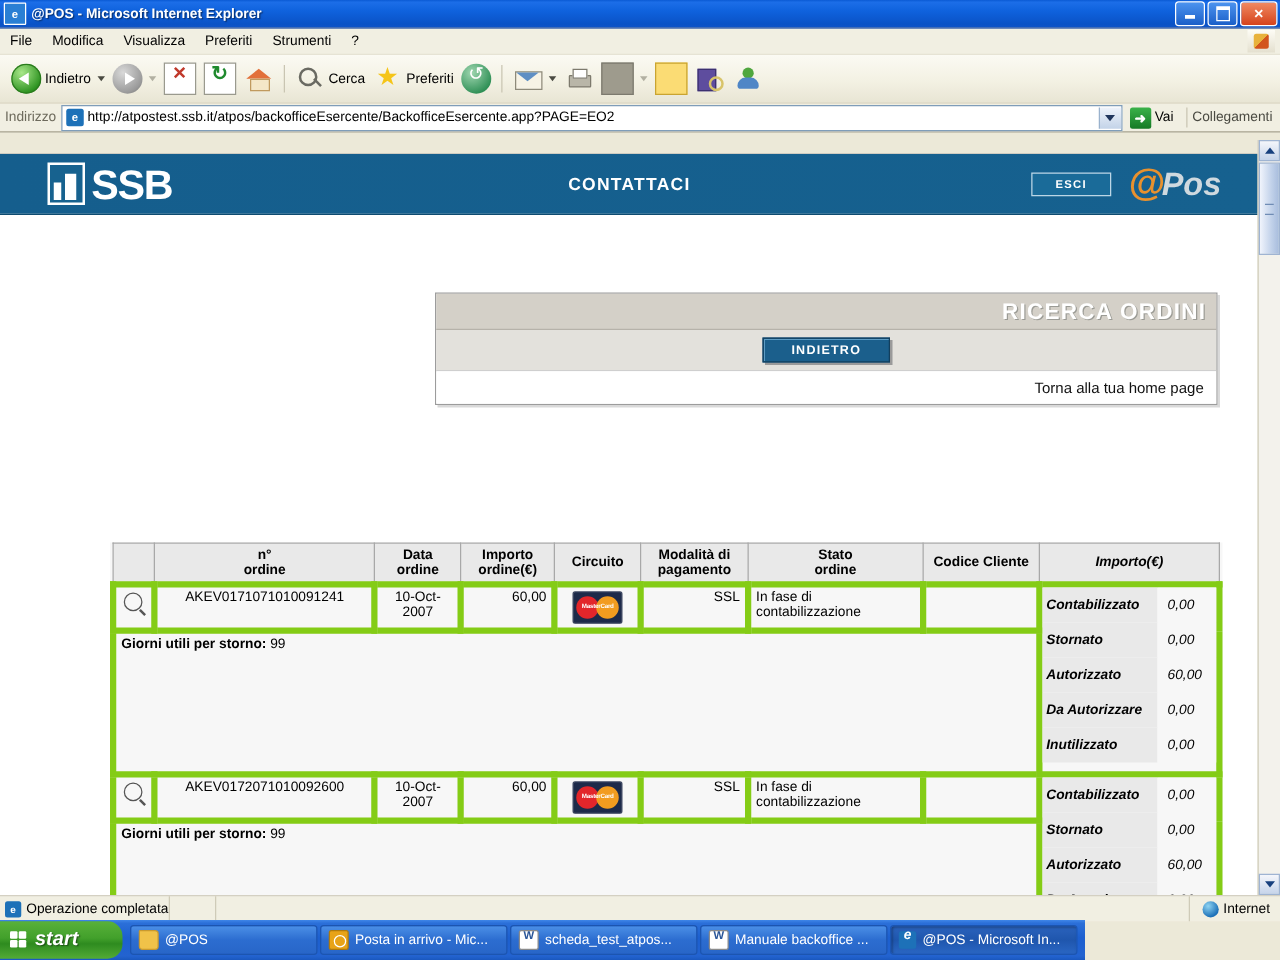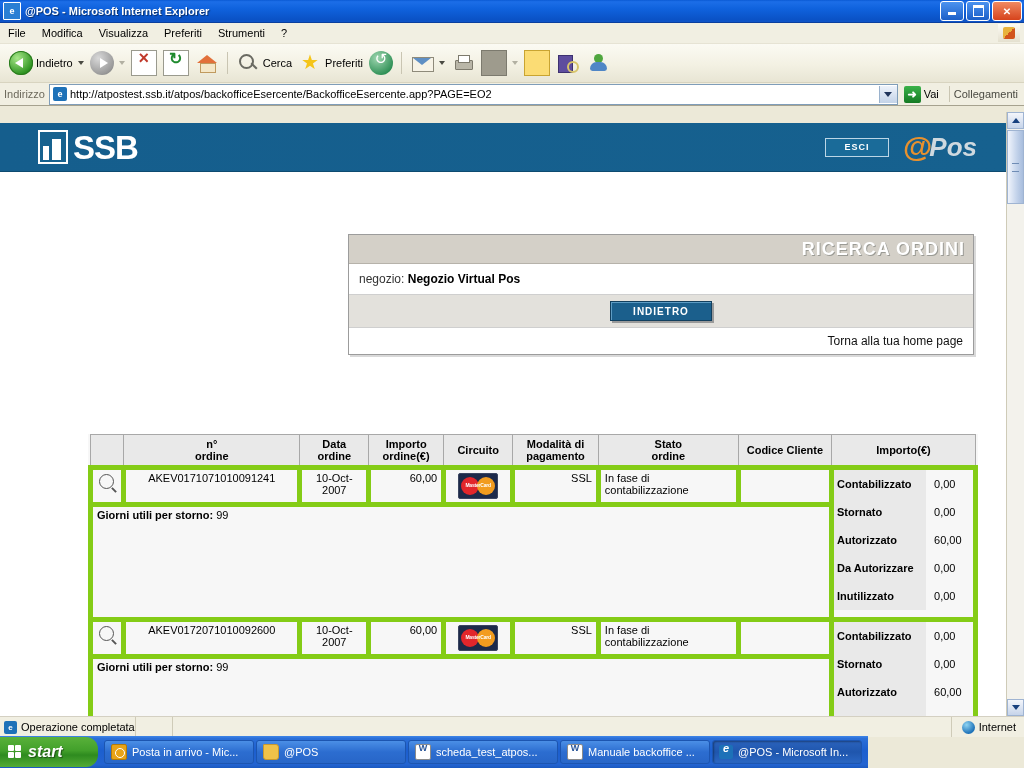--- a/index.html
+++ b/index.html
@@ -230,21 +230,21 @@
     vertical-align:top;
   }
   .col-mag{width:22px;}
   .col-num{width:186px;}
   .col-data{width:72px;}
   .col-imp{width:74px;}
   .col-circ{width:66px;}
   .col-mod{width:84px;}
   .col-stato{width:154px;}
   .col-cod{width:110px;}
-  .col-tot{width:142px;}
+  .col-tot{width:142px;font-style:italic;}
   .magnifier{
     width:13px;height:13px;border:1.5px solid #555;border-radius:50%;
     position:relative;display:inline-block;margin:2px 0 0 2px;
   }
   .magnifier:after{content:"";position:absolute;right:-4px;bottom:-3px;width:6px;height:2px;background:#555;transform:rotate(45deg);}
   .mc-logo{
     width:38px;height:24px;background:#1d2a4a;border:1px solid #3b4560;
     border-radius:2px;position:relative;margin:1px auto;
   }
   .mc-logo .c1,.mc-logo .c2{position:absolute;top:3px;width:18px;height:18px;border-radius:50%;}
@@ -461,36 +461,33 @@
   </div>
 
   <div class="viewport">
     <div class="page">
 
       <div class="sitehead">
         <div class="ssb-logo">
           <div class="ssb-mark"></div>
           <div class="ssb-text">SSB</div>
         </div>
+        <div class="contattaci">CONTATTACI</div>
         <div class="esci-btn">ESCI</div>
         <div class="atpos-logo">
           <span class="atpos-at">@</span>
           <span class="atpos-pos">Pos</span>
         </div>
       </div>
 
       <div class="pagebody">
 
         <div class="panel">
           <div class="panel-title">
             <span>RICERCA ORDINI</span>
-          </div>
-          <div class="panel-row">
-            <span class="k">negozio:</span>
-            <span class="v">Negozio Virtual Pos</span>
           </div>
           <div class="panel-btnrow">
             <div class="indietro">INDIETRO</div>
           </div>
           <div class="panel-link">Torna alla tua home page</div>
         </div>
 
         <table class="orders">
           <thead>
             <tr>
@@ -657,26 +654,26 @@
       <div class="start-flag">
           <span></span>
           <span></span>
           <span></span>
           <span></span>
         </div>
       <div class="start-lbl">start</div>
     </div>
     <div class="tasks">
       <div class="task">
+        <span class="tkico folder"></span>
+        <span class="tlbl">@POS</span>
+      </div>
+      <div class="task">
         <span class="tkico outlook"></span>
         <span class="tlbl">Posta in arrivo - Mic...</span>
-      </div>
-      <div class="task">
-        <span class="tkico folder"></span>
-        <span class="tlbl">@POS</span>
       </div>
       <div class="task">
         <span class="tkico word"></span>
         <span class="tlbl">scheda_test_atpos...</span>
       </div>
       <div class="task">
         <span class="tkico word"></span>
         <span class="tlbl">Manuale backoffice ...</span>
       </div>
       <div class="task active">

